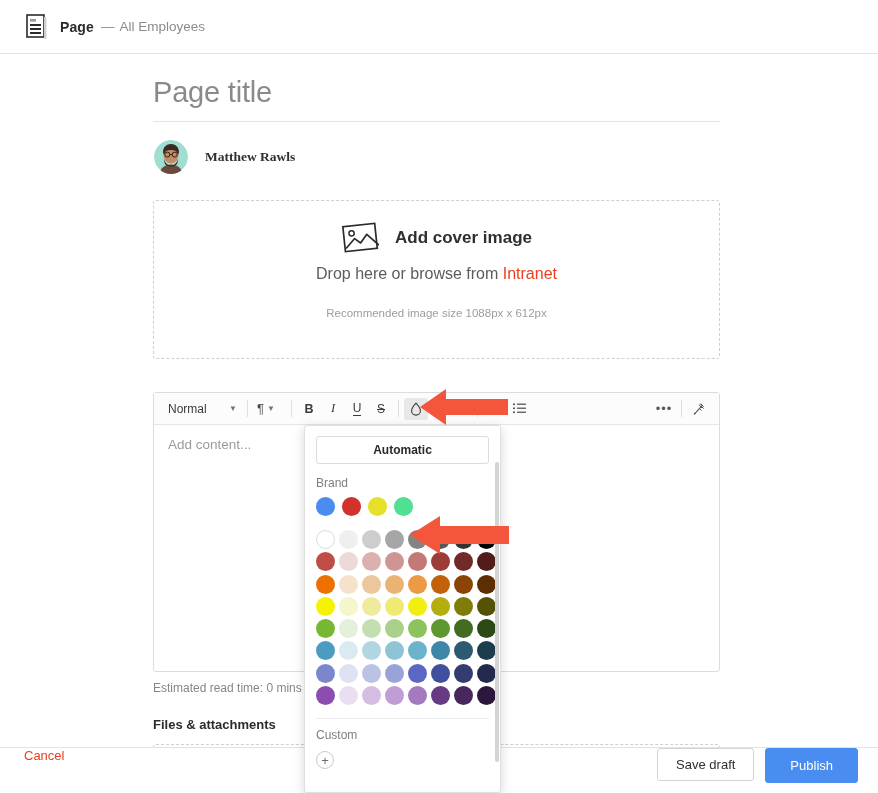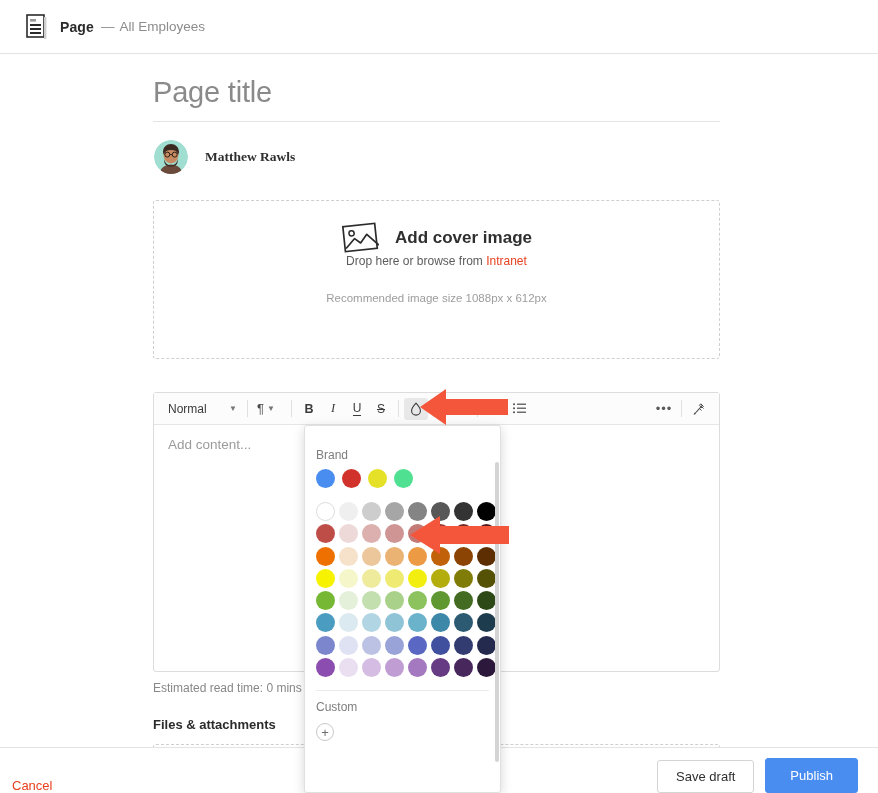--- a/index.html
+++ b/index.html
@@ -97,21 +97,21 @@
     font-size: 12.5px;
     color: #2f2f2f;
     background: #fff;
     border: 1px solid #d4d4d4;
     border-radius: 3px;
     padding: 7px 14px;
     cursor: pointer;
     font-family: "Liberation Sans", sans-serif;
   }
   .cover-drop {
-    font-size: 12px; color: #5c5c5c;
+    margin-top: 11px; font-size: 16px; color: #5c5c5c;
   }
   .cover-drop a { color: #e8401f; text-decoration: none; cursor: pointer; }
   .cover-rec {
     margin-top: 24px; font-size: 11.5px; color: #9d9d9d;
   }
 
   
   .editor-wrap {
     margin-top: 33px;
     border: 1px solid #dcdcdc;
@@ -236,22 +236,22 @@
   }
 
   
   .actionbar {
     position: absolute;
     left: 0; bottom: 0;
     width: 878px; height: 46px;
     background: #ffffff;
     border-top: 1px solid #e3e3e3;
     display: flex;
-    align-items: flex-end;
-    padding: 0 20px 0 12px;
+    align-items: flex-start;
+    padding: 0 20px 0 24px;
     z-index: 30;
   }
   .btn-cancel {
     background: none; border: none;
     font-size: 13px; color: #e8401f; cursor: pointer;
     padding: 0; font-family: "Liberation Sans", sans-serif;
   }
   .ab-spacer { flex: 1; }
   .btn-savedraft {
     font-size: 13px; color: #2f2f2f;
@@ -425,20 +425,21 @@
         </svg>
         <span class="files-drop-label">Drop media and</span>
       </div>
 
     </div>
   </div>
 
   <div class="color-pop">
 
     <div class="pop-body">
+      <button class="btn-automatic">Automatic</button>
       <div class="pop-label">Brand</div>
       <div class="brand-row" id="brand-row">
           <div class="sw" style="background: rgb(74, 141, 240);"></div>
           <div class="sw" style="background: rgb(210, 50, 44);"></div>
           <div class="sw" style="background: rgb(229, 224, 40);"></div>
           <div class="sw" style="background: rgb(79, 224, 146);"></div>
         </div>
       <div class="grid" id="palette-grid">
           <div class="sw white" style="background: rgb(255, 255, 255);"></div>
           <div class="sw" style="background: rgb(239, 239, 239);"></div>

